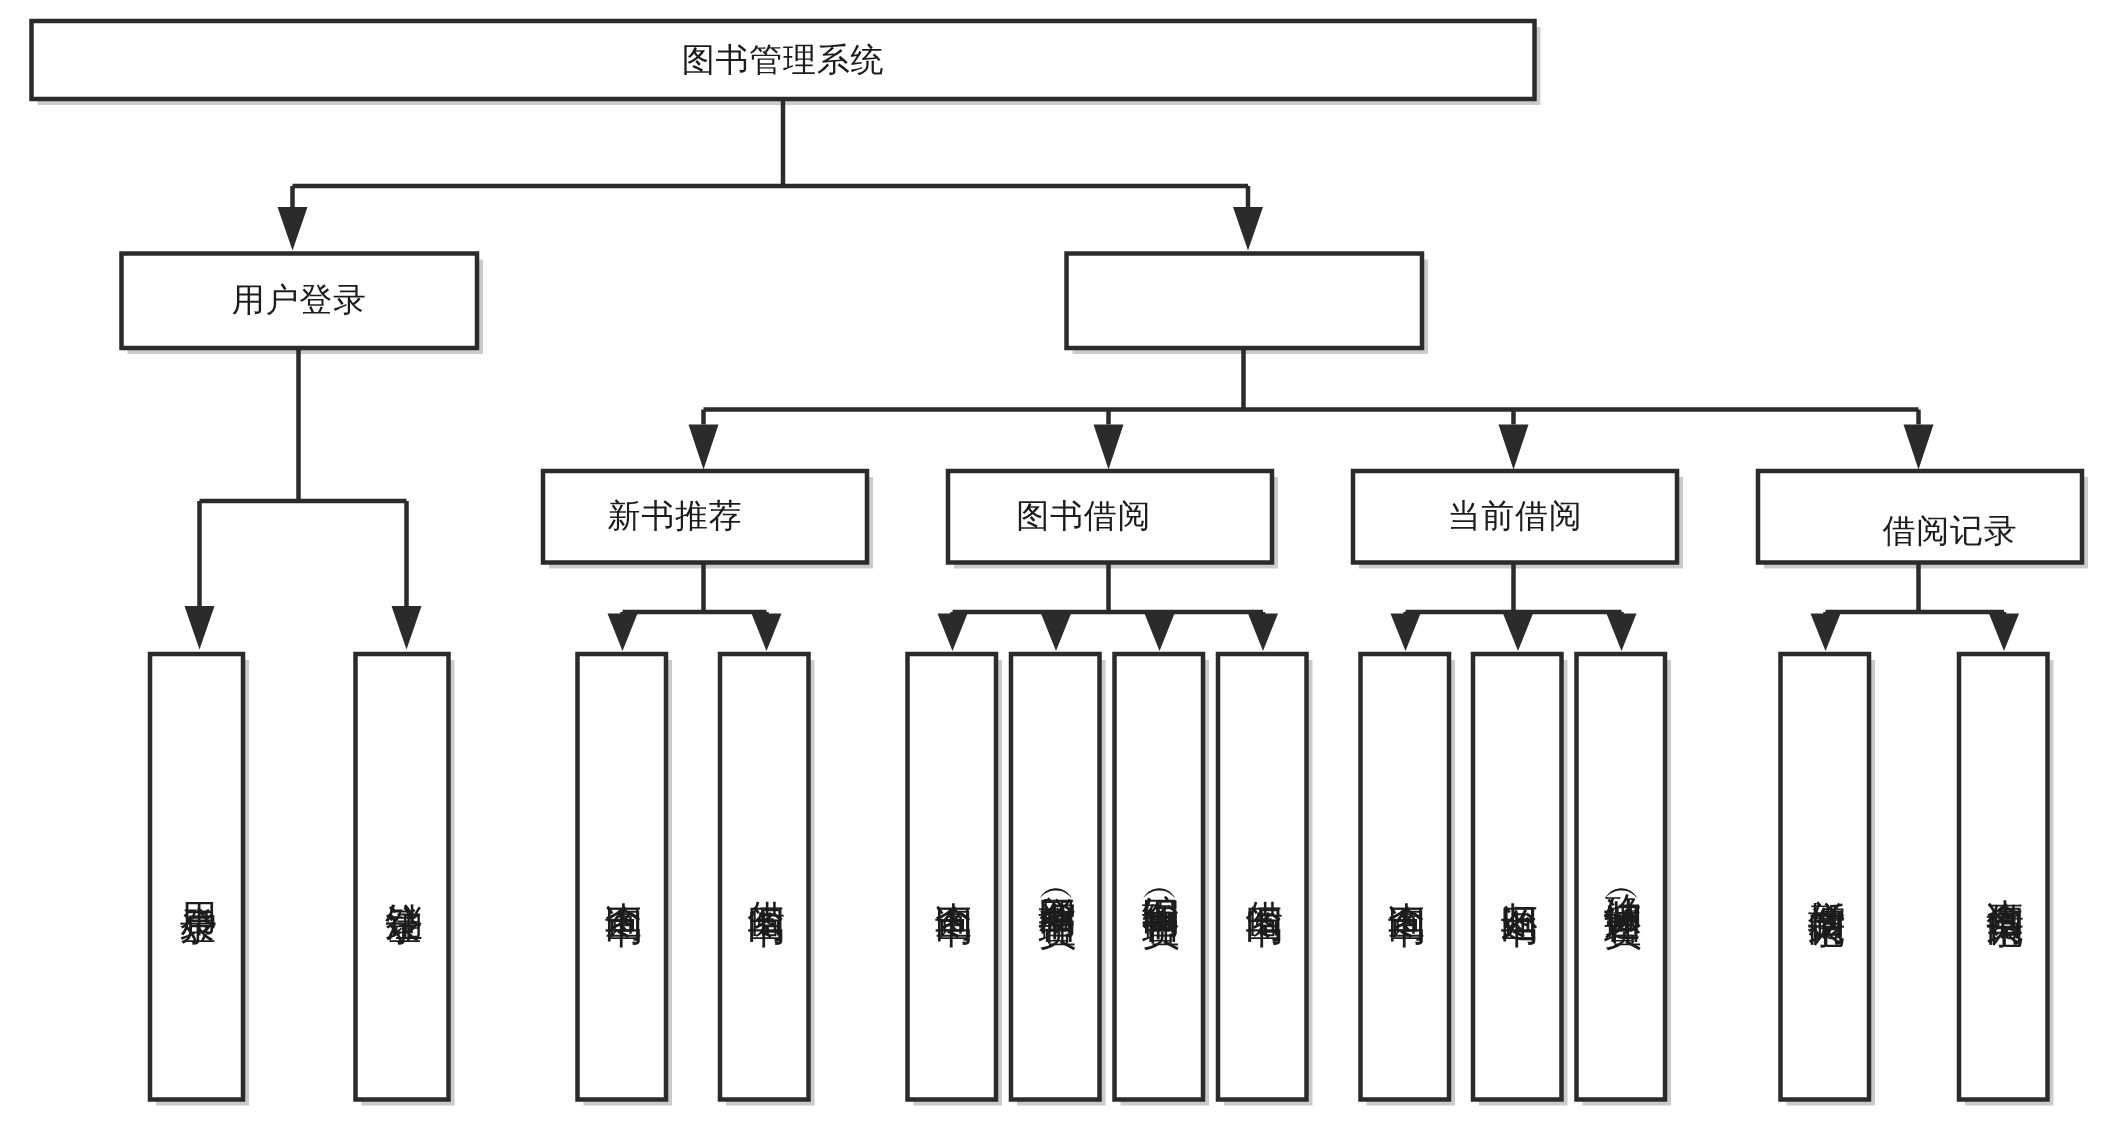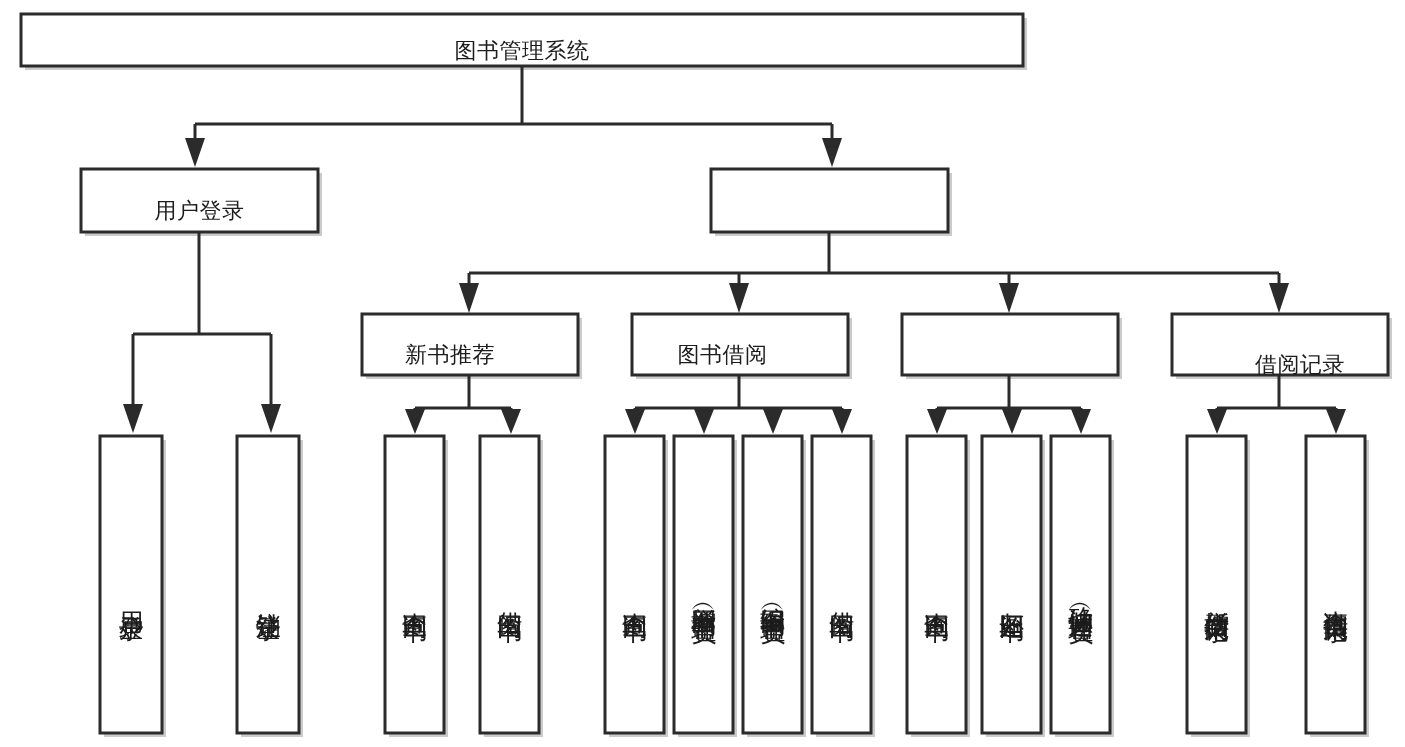--- a/index.html
+++ b/index.html
@@ -48,21 +48,20 @@
   }
   .node-label {
     position: absolute;
     display: flex;
     align-items: center;
     justify-content: center;
     color: #1c1c1c;
     font-family: Liberation Sans, sans-serif;
     pointer-events: none;
     box-sizing: border-box;
-    margin-top: 11px;
   }
   .node-label.horizontal {
     font-size: 22px;
     line-height: 1.2;
     letter-spacing: 0.5px;
     white-space: nowrap;
   }
   .node-label.vertical {
     writing-mode: vertical-rl;
     text-orientation: upright;
@@ -209,20 +208,21 @@
       <rect class="node-box" x="1306" y="436" width="59" height="297"></rect>
     </g>
   </svg>
 
   <div class="node-label horizontal" style="left:21px; top:14px; width:1002px; height:52px;">图书管理系统</div>
 
   <div class="node-label horizontal" style="left:81px; top:169px; width:237px; height:63px;">用户登录</div>
 
   <div class="node-label horizontal" style="left:362px; top:314px; width:176px; height:61px;">新书推荐</div>
   <div class="node-label horizontal" style="left:632px; top:314px; width:181px; height:61px;">图书借阅</div>
+  <div class="node-label horizontal" style="left:902px; top:314px; width:216px; height:61px;">当前借阅</div>
   <div class="node-label horizontal" style="left:1172px; top:324px; width:256px; height:61px;text-align:right;">借阅记录</div>
 
   <div class="node-label vertical" style="left:100px; top:436px; width:62px; height:297px;">用户登录</div>
   <div class="node-label vertical" style="left:237px; top:436px; width:62px; height:297px;">注销登录</div>
 
   <div class="node-label vertical" style="left:385px; top:436px; width:59px; height:297px;">查询图书</div>
   <div class="node-label vertical" style="left:480px; top:436px; width:59px; height:297px;">借阅图书</div>
 
   <div class="node-label vertical" style="left:605px; top:436px; width:59px; height:297px;">查询图书</div>
   <div class="node-label vertical" style="left:674px; top:436px; width:59px; height:297px;">新增图书（管理员）</div>

